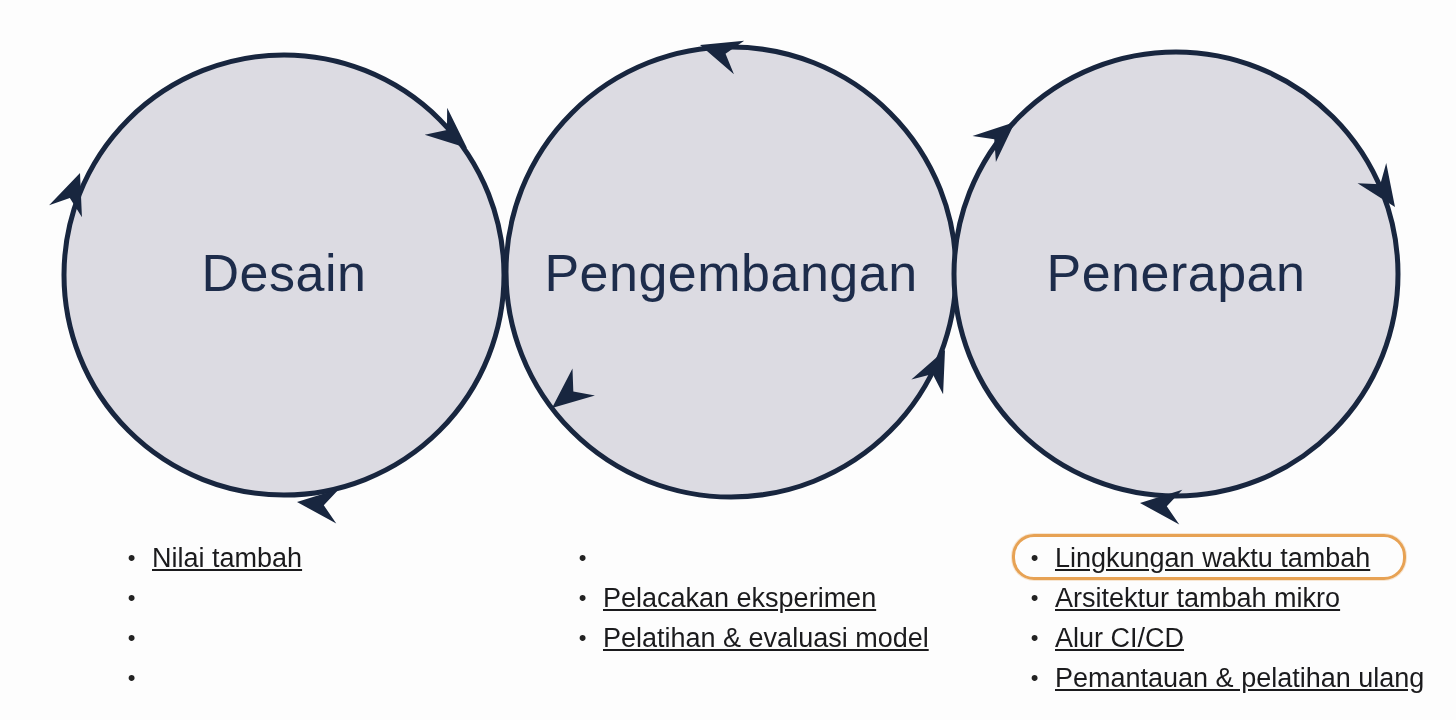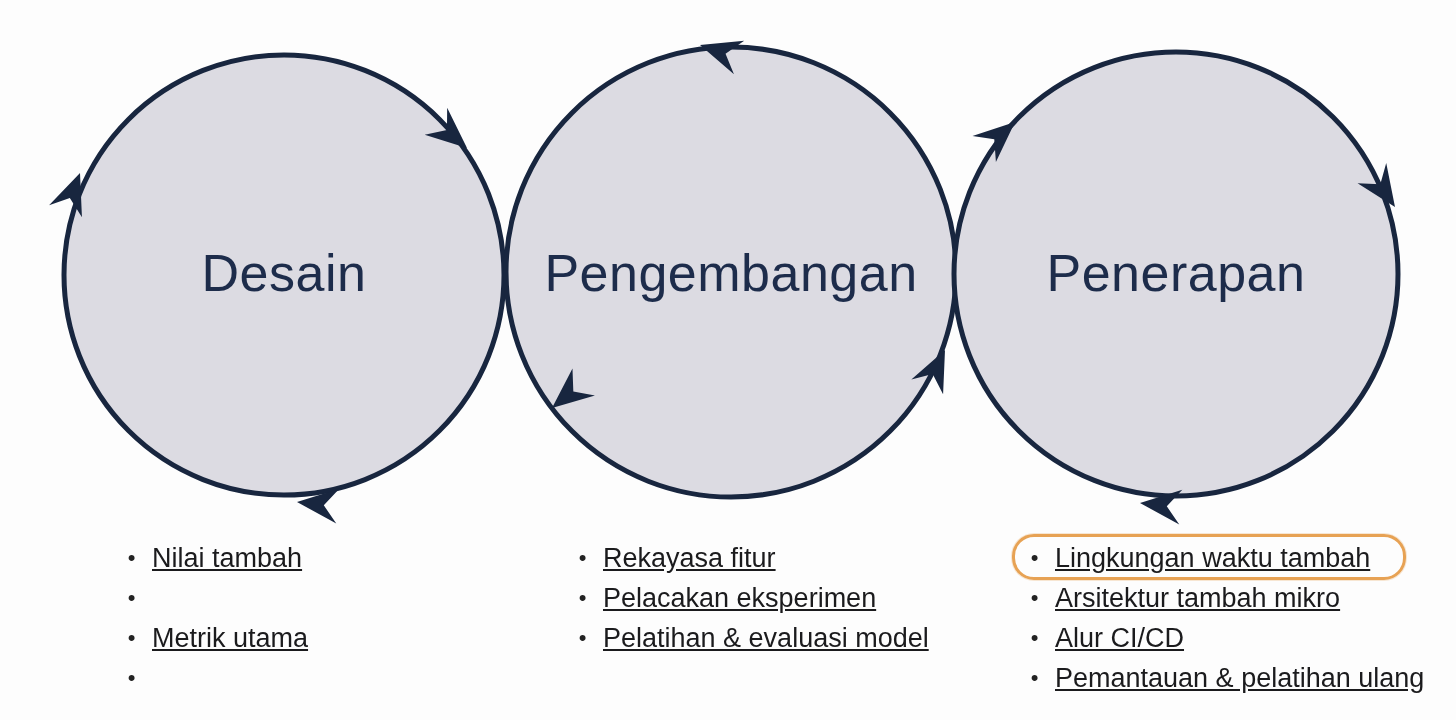--- a/index.html
+++ b/index.html
@@ -80,31 +80,29 @@
   <div class="bullet-list" style="left:118px; top:538px;">
     <div class="li">
       <span class="dot">•</span>
       <span class="txt">Nilai tambah</span>
     </div>
     <div class="li">
       <span class="dot">•</span>
     </div>
     <div class="li">
       <span class="dot">•</span>
-      <span class="txt">Metrik utama</span>
     </div>
     <div class="li">
       <span class="dot">•</span>
     </div>
   </div>
 
   <div class="bullet-list" style="left:569px; top:538px;">
     <div class="li">
       <span class="dot">•</span>
-      <span class="txt">Rekayasa fitur</span>
     </div>
     <div class="li">
       <span class="dot">•</span>
       <span class="txt">Pelacakan eksperimen</span>
     </div>
     <div class="li">
       <span class="dot">•</span>
       <span class="txt">Pelatihan &amp; evaluasi model</span>
     </div>
   </div>

